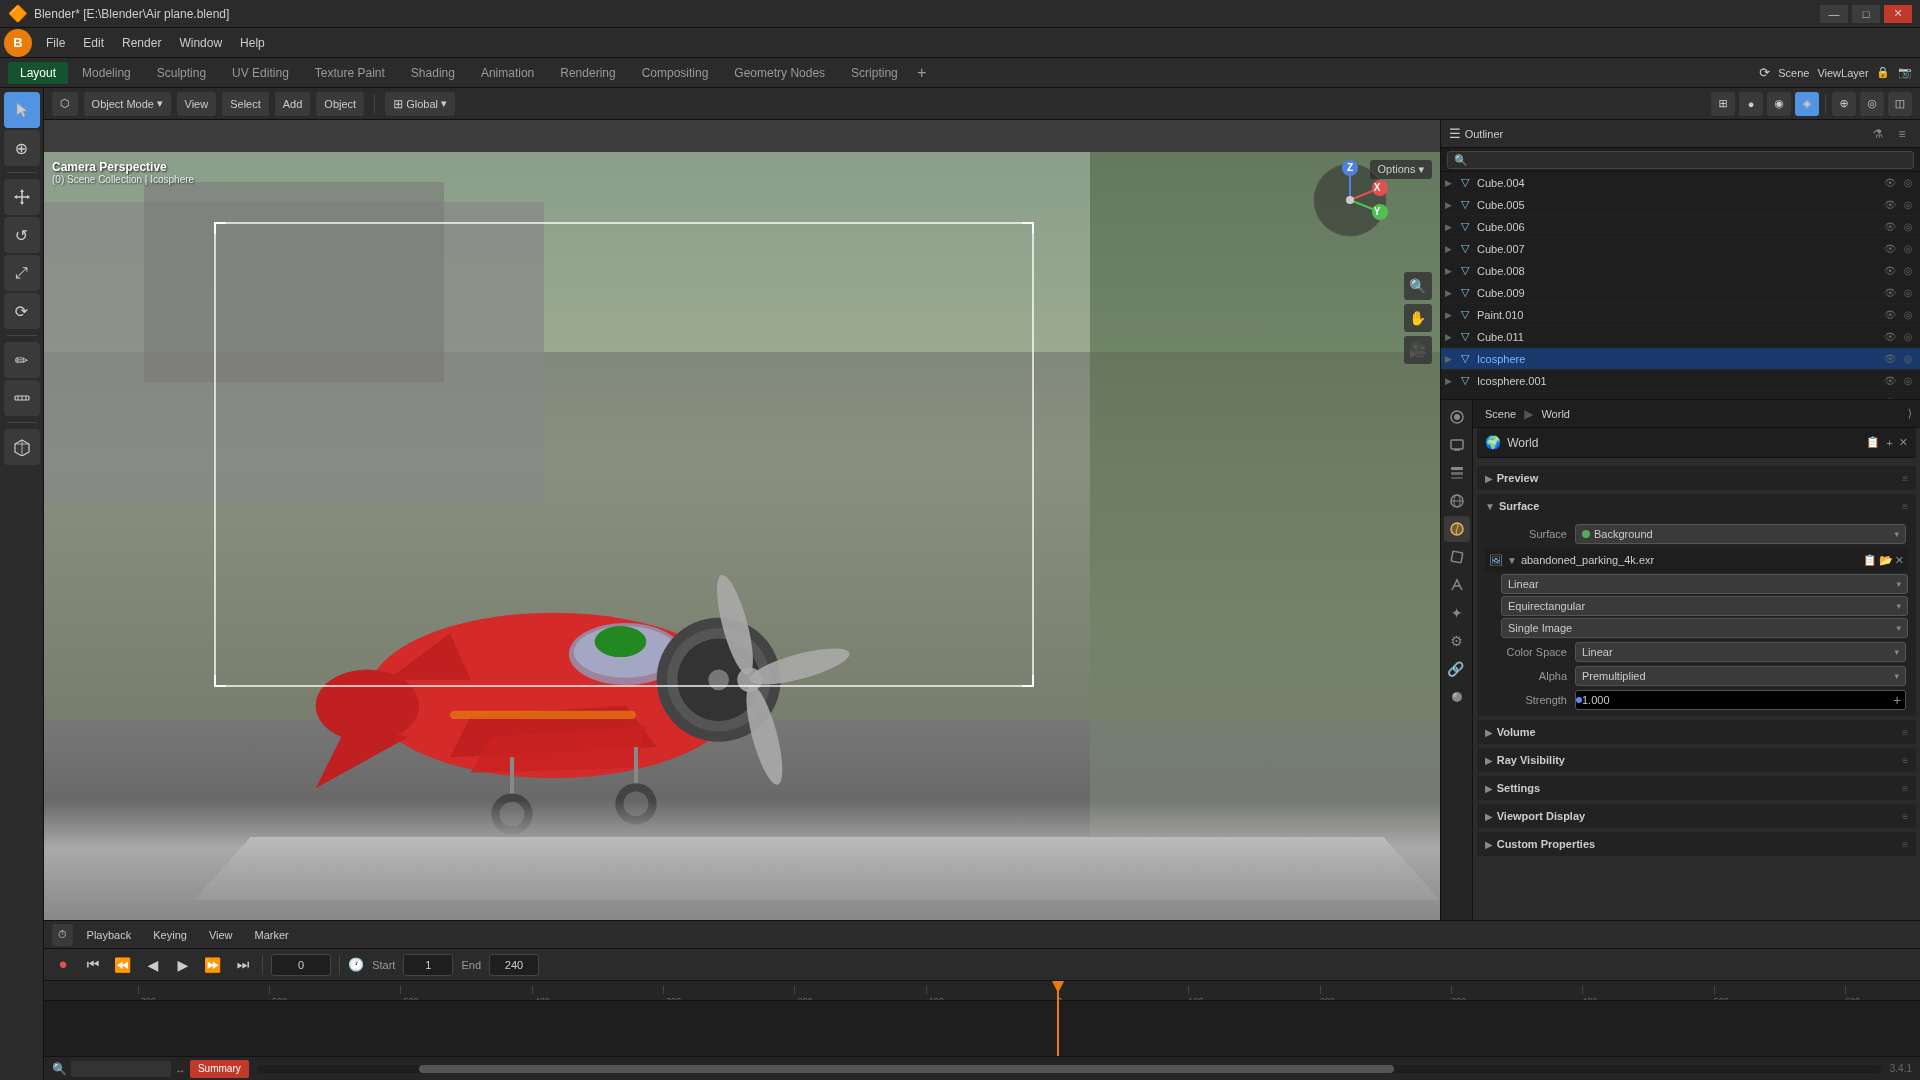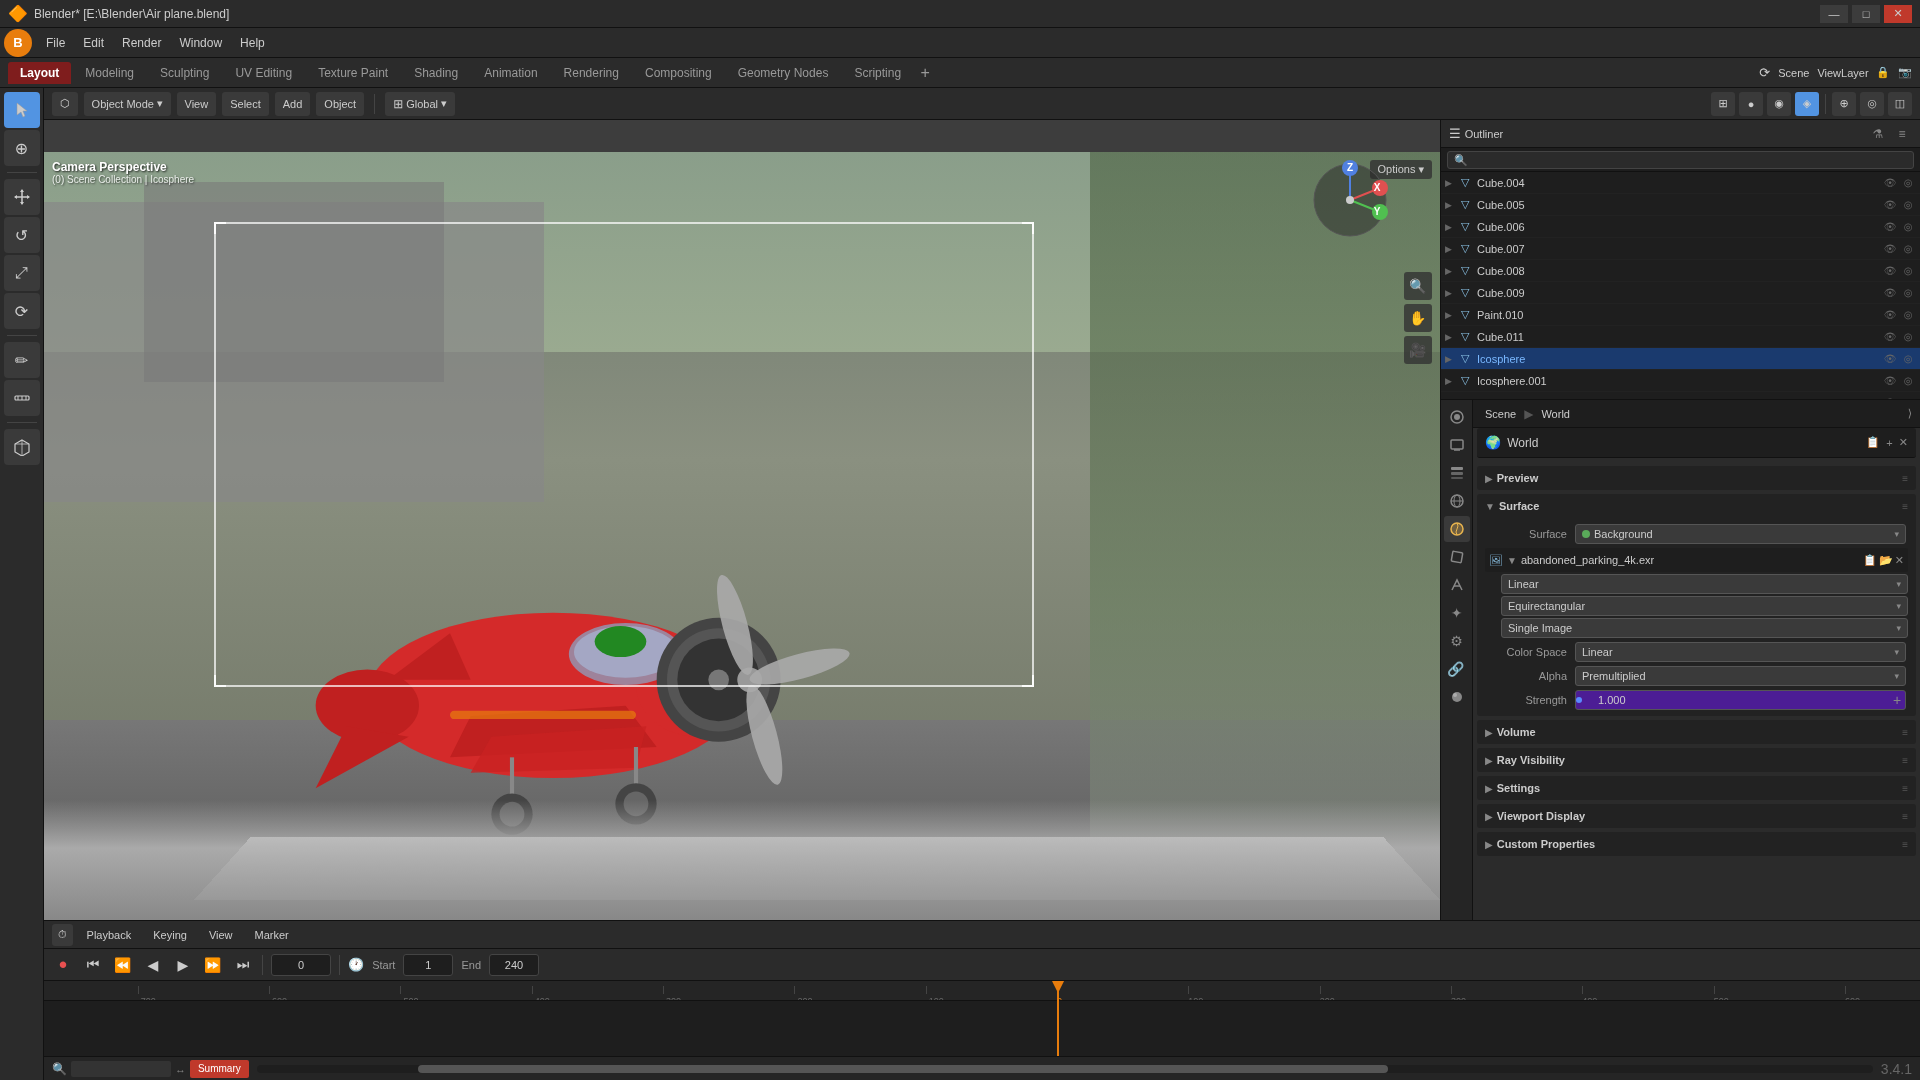--- a/index.html
+++ b/index.html
@@ -73,23 +73,22 @@
       border-bottom: 1px solid #111;
     }
     .ws-tab {
       padding: 4px 12px;
       color: #999;
       cursor: pointer;
       font-size: 12px;
       border-radius: 3px 3px 0 0;
     }
     .ws-tab.active {
-      background: #7f1d1d;
+      background: #14532d;
       color: #fff;
-      font-weight: bold;
     }
     .ws-tab-add {
       width: 20px; height: 20px;
       display: flex; align-items: center; justify-content: center;
       color: #999; cursor: pointer; font-size: 16px;
     }
     .ws-right { margin-left: auto; display: flex; align-items: center; gap: 8px; color: #ccc; }
 
     
     #main-layout {
@@ -448,24 +447,24 @@
     .prop-dropdown .arrow { margin-left: auto; font-size: 9px; color: #888; }
 
     .prop-num-row {
       display: flex; align-items: center; gap: 8px;
       height: 24px;
       padding: 0 2px;
     }
     .prop-num-label { width: 80px; font-size: 11px; color: #999; text-align: right; flex-shrink: 0; }
     .prop-num-value {
       flex: 1; height: 20px;
-      background: #4c1d95; border: 1px solid #555; border-radius: 3px;
+      background: #000000; border: 1px solid #555; border-radius: 3px;
       display: flex; align-items: center; justify-content: center;
       font-size: 11px; color: #ccc; cursor: ew-resize;
-      gap: 16px;
+      gap: 0;
     }
     .prop-num-value .num-dot { width: 6px; height: 6px; border-radius: 50%; background: #5a8aff; flex-shrink: 0; }
     .prop-num-value .plus-btn {
       width: 16px; height: 16px;
       background: transparent; border: none; color: #888; cursor: pointer;
       font-size: 14px; margin-left: auto;
     }
 
     
     #timeline-area {
@@ -1216,19 +1215,19 @@
 
       <div id="timeline-search-bar">
         <span style="font-size:12px;">🔍</span>
         <input type="text" style="background: rgb(51, 51, 51); border: none; border-radius: 2px; color: rgb(204, 204, 204); font-size: 10px; height: 16px; width: 100px; padding: 0px 4px;">
         <button style="background:transparent; border:none; color:#888; cursor:pointer; font-size:11px;">↔</button>
         <button class="summary-btn">Summary</button>
 
         <div style="flex:1; height:8px; background:#1e1e1e; border-radius:4px; margin:0 4px; position:relative;">
           <div style="height:100%; width:60%; background:#555; border-radius:4px; margin-left:10%;"></div>
         </div>
-        <span style="font-size:14px; color:#666; margin-left:auto;">3.4.1</span>
+        <span style="font-size:10px; color:#666; margin-left:auto;">3.4.1</span>
       </div>
     </div>
 
   </div>
 
 </div>
 
 </body></html>

